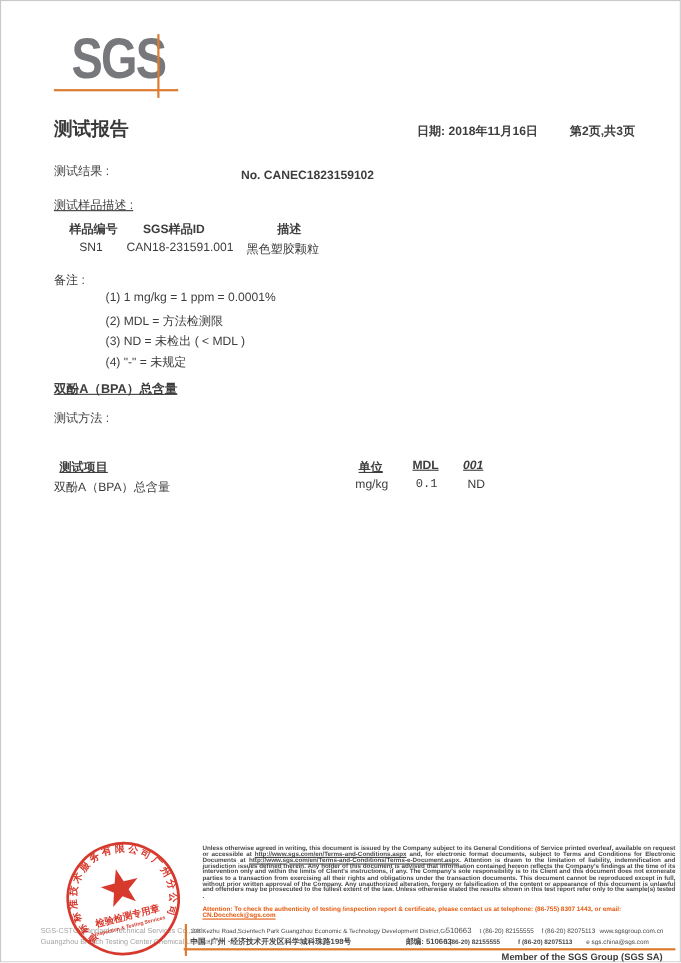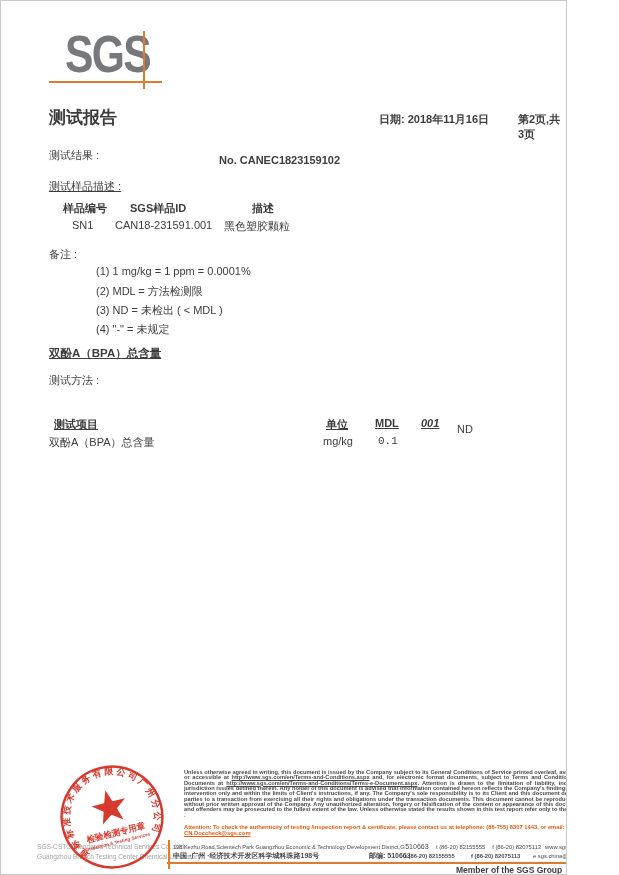--- a/index.html
+++ b/index.html
@@ -1,19 +1,19 @@
 <!DOCTYPE html>
 <html><head>
 <meta charset="utf-8">
 <style>
   * { margin:0; padding:0; box-sizing:border-box; }
   html,body { background:#ffffff; }
   body { font-family:"Liberation Sans", sans-serif; }
   .page {
-    position:relative; width:567px; height:875px; background:#ffffff;
+    position:relative; width:619px; height:875px; background:#ffffff;
     border:1px solid #c9c9c9; overflow:hidden; color:#3d3d3d;
   }
   .abs { position:absolute; }
 
   
   .logo-text {
     left:64px; top:26px; font-size:52px; font-weight:bold; color:#77787b;
     letter-spacing:-2px; line-height:54px; transform:scaleX(0.82); transform-origin:left top;
   }
   .logo-hline { left:48px; top:80px; width:113px; height:2px; background:#dd7c30; }
@@ -45,21 +45,21 @@
   .method-label { left:48px; top:372px; }
   .method-text { left:122px; top:372px; width:480px; line-height:21px; text-align:justify; }
 
   .rt-h1 { left:53px;  top:416px; font-weight:bold; }
   .rt-h2 { left:325px; top:416px; font-weight:bold; }
   .rt-h3 { left:374px; top:416px; font-weight:bold; }
   .rt-h4 { left:420px; top:416px; font-weight:bold; font-style:italic; }
   .rt-c1 { left:48px;  top:434px; }
   .rt-c2 { left:322px; top:434px; }
   .rt-c3 { left:377px; top:434px;font-family:Liberation Mono, monospace; }
-  .rt-c4 { left:424px; top:422px;margin-left:32px; }
+  .rt-c4 { left:424px; top:434px; }
 
   
   .company-gray { left:36px; top:841px; font-size:6.6px; line-height:10px; color:#a3a3a3; white-space:nowrap; }
   .legal {
     left:183px; top:769px; width:430px; font-size:5.7px; line-height:5.35px;
     text-align:justify; font-weight:bold; color:#4a4a4a;
   }
   .legal .lnk { text-decoration:underline; }
   .attention {
     left:183px; top:823px; width:430px; font-size:5.8px; line-height:6.4px;

